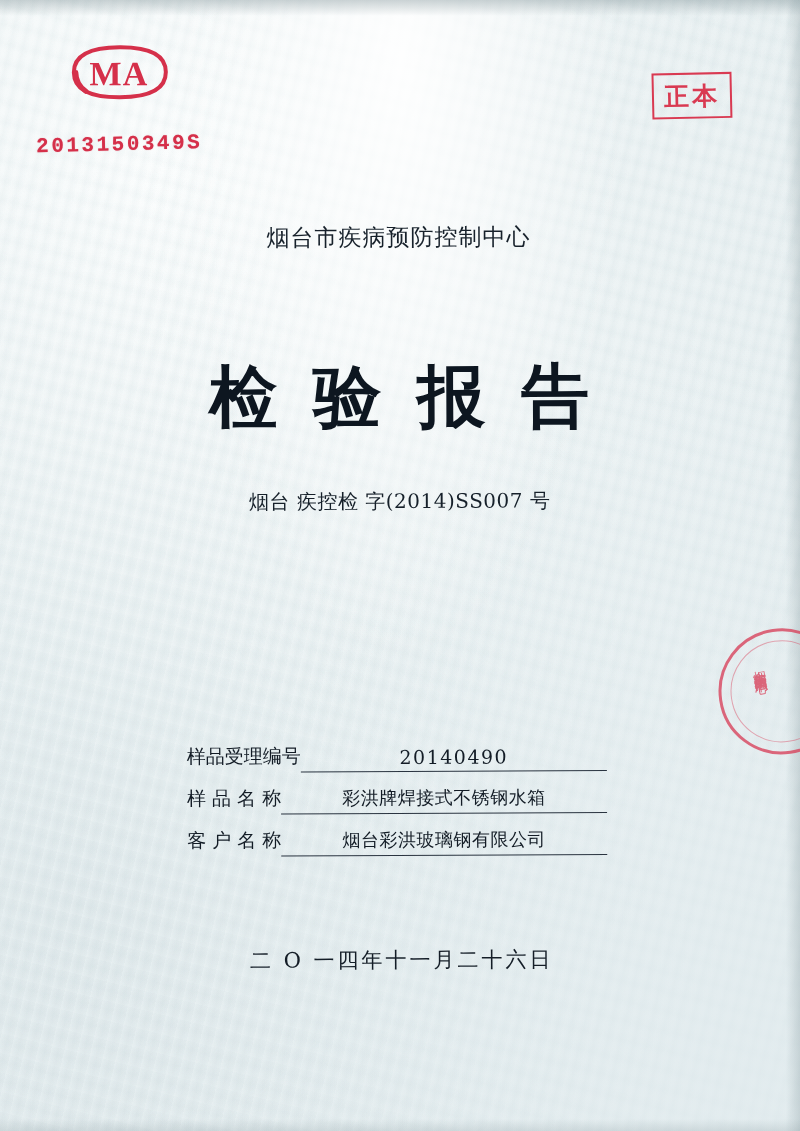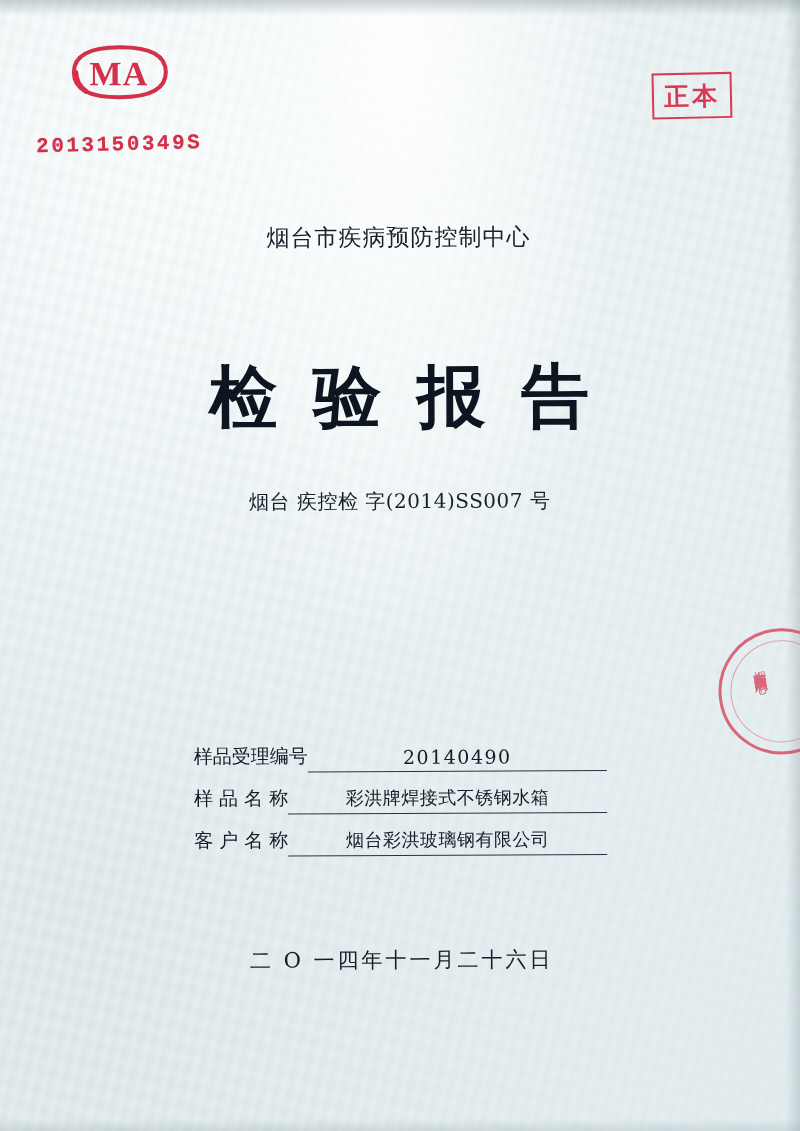--- a/index.html
+++ b/index.html
@@ -193,21 +193,20 @@
     display: flex;
     align-items: flex-end;
     height: 42px;
     font-size: 19px;
     color: #131c26;
     font-family: "DejaVu Serif", serif;
   }
   .field-label {
     white-space: nowrap;
     padding-bottom: 3px;
-    margin-left: 7px;
   }
   .field-value {
     flex: 1;
     border-bottom: 1px solid #2a3440;
     text-align: center;
     padding: 0 6px 3px 6px;
     font-size: 18px;
     letter-spacing: 0.5px;
     white-space: nowrap;
   }

